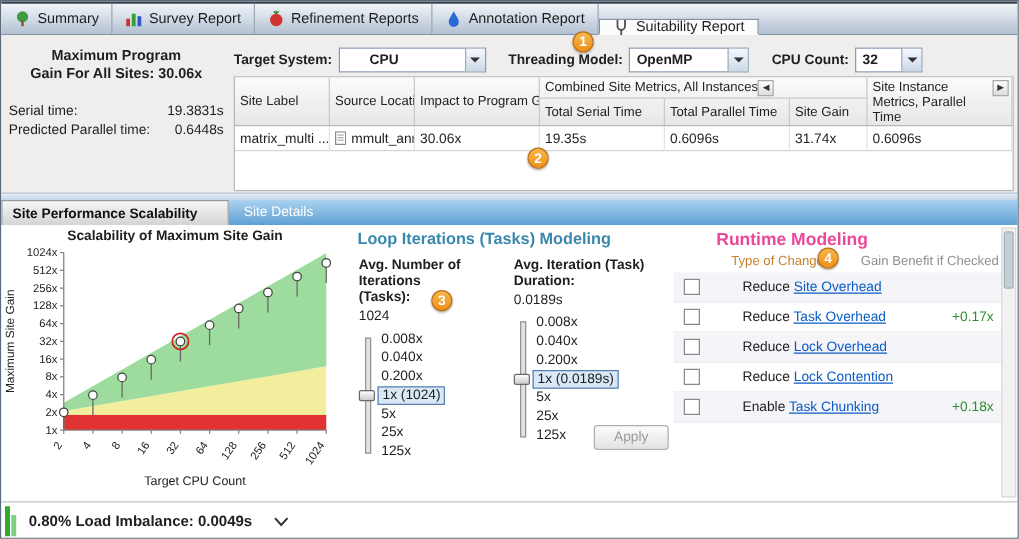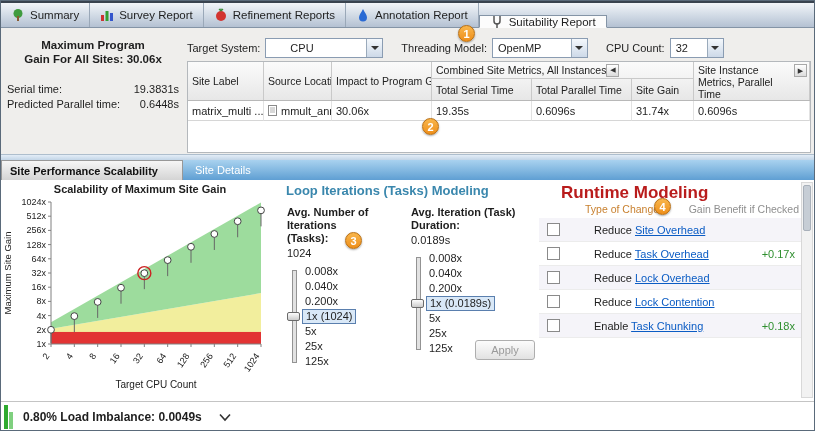--- a/index.html
+++ b/index.html
@@ -16,21 +16,21 @@
   .tab.active{background:#fcfcfc;border:1px solid #8494a6;border-bottom:1px solid #fcfcfc;margin-bottom:-1px;margin-top:12px;}
   .ticon{width:14px;height:14px;flex:none;}
 
   
   .upper{position:absolute;left:0;top:27px;width:100%;height:126px;background:#efeeec;}
   .gain-summary{position:absolute;left:6px;top:10px;width:172px;}
   .gain-title{text-align:center;font-weight:bold;font-size:11.5px;line-height:14px;}
   .time-rows{margin-top:16px;}
   .time-row{display:flex;justify-content:space-between;line-height:15px;}
 
-  .controls{position:absolute;left:186px;top:9px;height:21px;display:flex;align-items:center;}
+  .controls{position:absolute;left:186px;top:9px;height:21px;display:flex;align-items:center;font-weight:bold;}
   .ctl-label{margin-right:5px;white-space:nowrap;}
   .gap{margin-left:18px;}
   .select{height:20px;background:#fff;border:1px solid #8a9cb2;display:flex;align-items:center;
           justify-content:space-between;padding-left:5px;cursor:default;}
   .sel-ts{width:118px;padding-left:24px;} .sel-tm{width:96px;} .sel-cc{width:54px;}
   .dd-btn{width:16px;height:100%;display:flex;align-items:center;justify-content:center;
           background:linear-gradient(#f4f8fc,#cdd9e8);border-left:1px solid #9aaabb;}
   .dd-arrow{width:0;height:0;border-left:4px solid transparent;border-right:4px solid transparent;border-top:4px solid #333;}
 
   
@@ -70,21 +70,21 @@
   .sl-track{width:15px;position:relative;flex:none;}
   .sl-track::before{content:"";position:absolute;left:5px;top:6px;bottom:6px;width:3px;
                     background:#e2e2e2;border:1px solid #939393;}
   .sl-handle{position:absolute;left:0;width:13px;height:9px;background:linear-gradient(#fdfdfd,#cccccc);
              border:1px solid #6a6a6a;border-radius:2px;z-index:2;cursor:default;}
   .sl-opt{height:15px;line-height:14px;padding:0 3px;white-space:nowrap;cursor:default;}
   .sl-opt.sel{border:1px solid #5a7fae;background:#d9e8f7;height:15px;line-height:13px;width:max-content;}
   .apply-btn{position:absolute;left:474px;top:160px;width:60px;height:20px;border:1px solid #aeaeae;border-radius:3px;
              background:linear-gradient(#fcfcfc,#e2e2e2);color:#9a9a9a;font-size:11px;font-family:"Liberation Sans",sans-serif;}
 
-  .rt-heading{position:absolute;left:560px;top:3px;font-size:17px;font-weight:bold;color:#b91c1c;white-space:nowrap;}
+  .rt-heading{position:absolute;left:572px;top:3px;font-size:14px;font-weight:bold;color:#ec4899;white-space:nowrap;}
   .rt-cols{position:absolute;left:540px;top:23px;width:258px;display:flex;justify-content:space-between;font-size:10.5px;}
   .rt-col-change{color:#c8802f;margin-left:44px;}
   .rt-col-benefit{color:#8f8f8f;}
   #rt-rows{position:absolute;left:538px;top:38px;width:262px;}
   .rt-row{height:24px;display:flex;align-items:center;border-bottom:1px solid #ececec;padding:0 6px 0 8px;gap:26px;}
   .rt-row.alt{background:#f5f4f9;}
   .rt-check{width:13px;height:13px;border:1px solid #8a8a8a;background:#fff;margin-right:8px;flex:none;cursor:default;}
   .rt-label{flex:1;white-space:nowrap;}
   .rt-link{color:#0b5cc4;text-decoration:underline;cursor:pointer;}
   .rt-benefit{color:#2f8f2f;}

